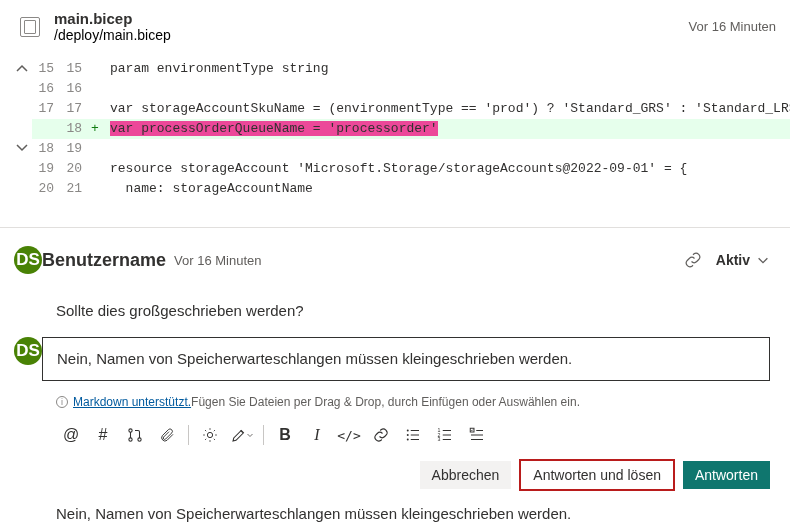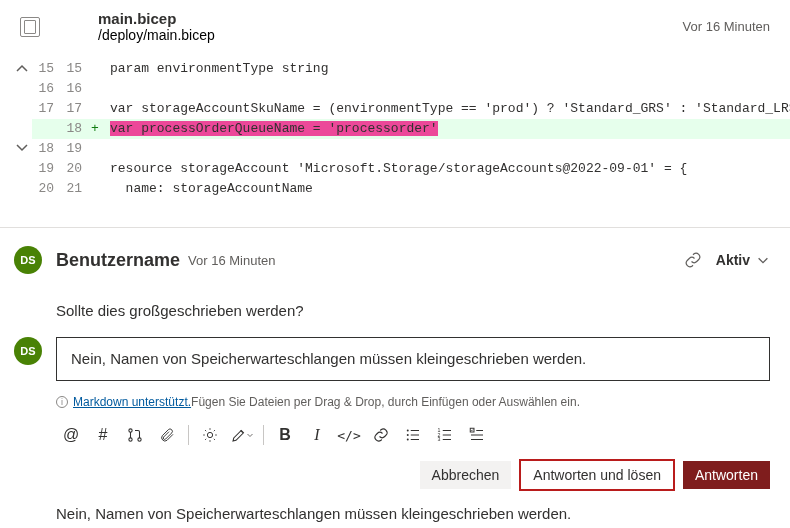--- a/index.html
+++ b/index.html
@@ -1,39 +1,39 @@
 <!DOCTYPE html>
 <html><head>
 <meta charset="utf-8">
 <style>
   * { box-sizing: border-box; margin: 0; padding: 0; }
   body { font-family: "Segoe UI", -apple-system, sans-serif; font-size: 14px; color: #323130; background: #fff; width: 790px; }
   
-  .file-header { display: flex; align-items: center; padding: 10px 20px 10px 20px; gap: 44px; }
+  .file-header { display: flex; align-items: center; padding: 10px 14px 10px 20px; }
   .file-icon { width: 20px; height: 20px; border: 1px solid #8a8886; border-radius: 2px; margin-right: 14px; display:flex; align-items:center; justify-content:center; }
   .file-icon::before { content:""; display:block; width:10px; height:12px; border:1px solid #8a8886; border-radius:1px; }
   .file-info { flex: 1; }
   .file-name { font-size: 15px; font-weight: 600; color: #323130; }
   .file-path { font-size: 14px; color: #000000; }
   .file-time { font-size: 13px; color: #605e5c; }
   
   .diff-area { display:flex; padding: 6px 0 10px 14px; border-bottom: 1px solid #e1dfdd; }
   .diff-caret { width: 26px; display:flex; flex-direction:column; align-items:center; padding-top:2px; }
   .caret-btn { width:18px; height:18px; color:#605e5c; cursor:pointer; margin-bottom:60px; }
   .code-block { font-family: Consolas, "Courier New", monospace; font-size: 13px; line-height: 20px; }
   .code-row { display:flex; }
   .ln { width: 28px; text-align:right; color:#8a8886; padding-right:6px; user-select:none; }
   .gutter { width:14px; text-align:center; color:#107c10; }
   .code-text { white-space: pre; padding-left:8px; }
   .row-added { background: #e6ffec; }
   .hl { background: #ec4899; }
   
   .comment-thread { padding: 18px 20px 0 14px; }
   .thread-head { display:flex; align-items:center; }
-  .avatar { width: 28px; height: 28px; border-radius:50%; background:#498205; color:#fff; font-size:11px; font-weight:600; display:flex; align-items:center; justify-content:center; margin-right:14px; flex-shrink:0; }
+  .avatar { width: 28px; height: 28px; border-radius:50%; background:#498205; color:#fff; font-size:17px; font-weight:600; display:flex; align-items:center; justify-content:center; flex-shrink:0; }
   .thread-title { font-weight:600; font-size:18px; }
   .thread-time { color:#605e5c; font-size:13px; margin-left:8px; }
   .spacer { flex:1; }
   .link-ico { color:#605e5c; margin-right:14px; }
   .status-label { font-weight:600; margin-right:6px; }
   .chev { color:#605e5c; }
   .thread-body { margin-left:42px; margin-top:28px; font-size:15px; color:#323130; }
   
   .reply-block { padding: 18px 20px 0 14px; }
   .reply-row { display:flex; }
@@ -44,21 +44,21 @@
   
   .toolbar { margin-left:42px; margin-top:12px; display:flex; align-items:center; gap:2px; }
   .tb-btn { width:30px; height:28px; display:flex; align-items:center; justify-content:center; color:#323130; font-size:16px; cursor:pointer; font-family:"Segoe UI",sans-serif; }
   .tb-btn.mono { font-family: Consolas, monospace; }
   .tb-sep { width:1px; height:20px; background:#c8c6c4; margin:0 4px; }
   
   .action-row { display:flex; justify-content:flex-end; gap:8px; padding:10px 20px 0 0; align-items:center; }
   .btn { padding:6px 12px; font-size:14px; border:none; cursor:pointer; }
   .btn-cancel { background:#f3f2f1; color:#323130;margin-left:16px; }
   .btn-resolve { background:#fff; color:#323130; border:2px solid #b91c1c; padding:6px 12px; }
-  .btn-primary { background:#7f1d1d; color:#fff; }
+  .btn-primary { background:#0f766e; color:#fff; }
   
   .footer-note { padding:14px 20px 10px 56px; font-size:15px; color:#323130; }
   svg { display:block; }
 </style>
 </head>
 <body>
 
 <div class="file-header">
   <div class="file-icon"></div>
   <div class="file-info">

